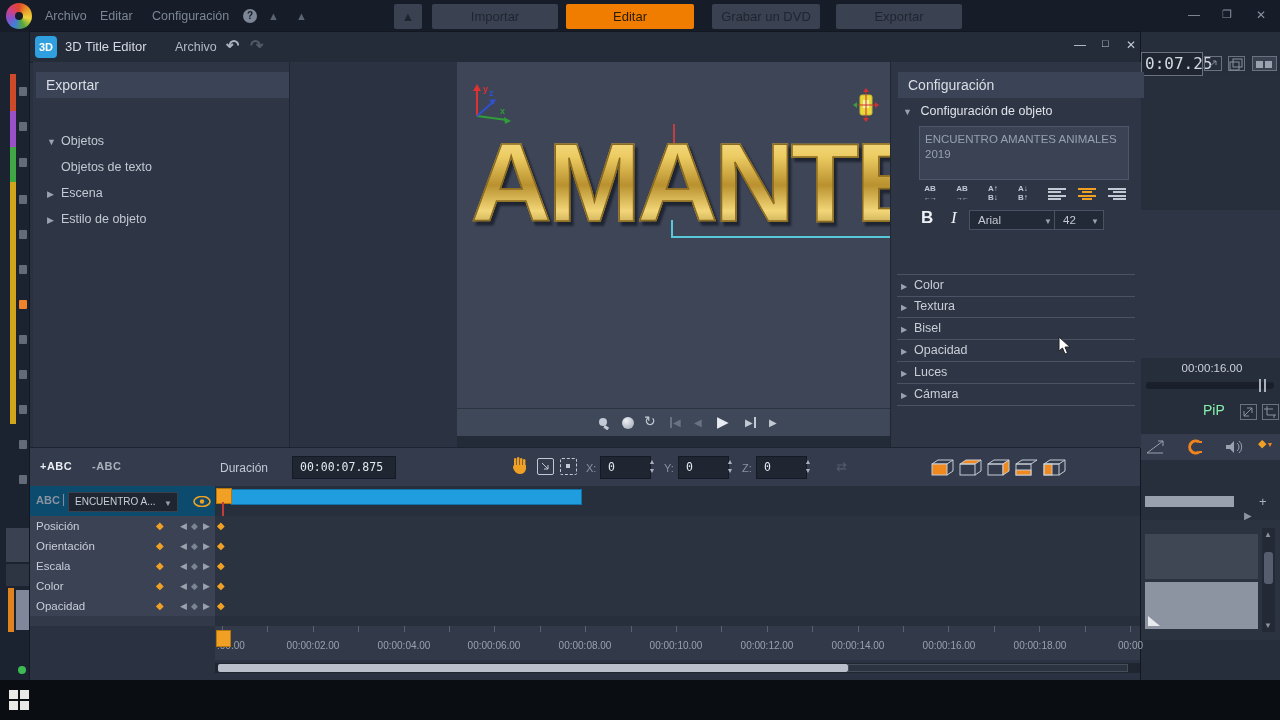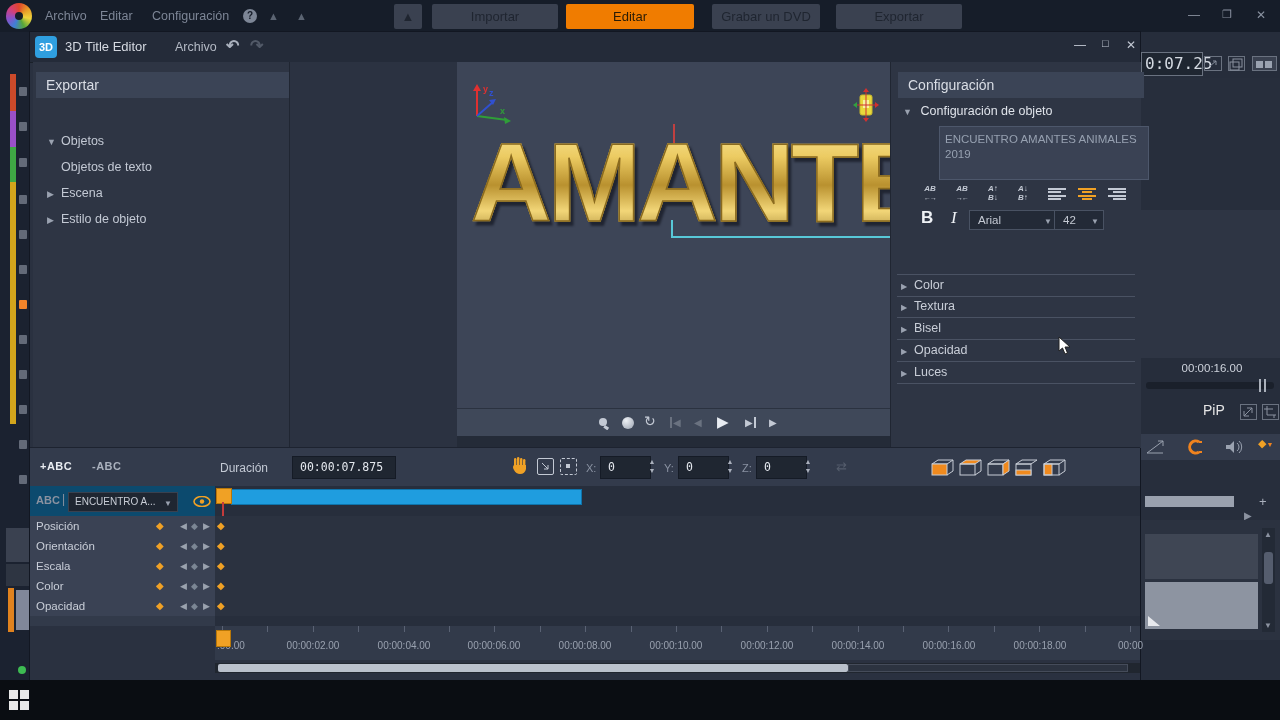--- a/index.html
+++ b/index.html
@@ -35,22 +35,22 @@
         -webkit-background-clip:text;background-clip:text;-webkit-text-stroke:1.5px #8a6a1e;
         font-weight:bold;white-space:nowrap;letter-spacing:-4px;
         filter:drop-shadow(3px 4px 1px rgba(8,10,18,.55));}
   #transport{left:427px;top:376px;width:433px;height:28px;background:#3f4859;border-top:1px solid #2b3240;}
   .tpi{top:6px;color:#c3c9d4;font-size:12px;}
   .tpi.dim{color:#6a7280;}
   #previewgap{left:427px;top:404px;width:433px;height:11px;background:#242b38;}
   
   #cfgpanel{left:860px;top:30px;width:250px;height:386px;background:#2e3544;border-left:1px solid #202632;}
   .cfgtext{width:198px;height:42px;background:#3a4254;border:1px solid #4d576b;color:#96a0b0;
-           font-size:11.5px;padding:5px 5px;line-height:15px;margin-left:20px;}
-  .fmticon{top:0;height:18px;color:#c3c9d4;font-style:italic;}
+           font-size:11.5px;padding:5px 5px;line-height:15px;}
+  .fmticon{top:0;height:18px;color:#c3c9d4;}
   .alignbars i{display:block;height:2px;margin:1.6px 0;background:#c3c9d4;}
   .alignbars.on i{background:#f0a125;}
   .selbox{background:#232a37;border:1px solid #495263;color:#c5cad4;font-size:11.5px;line-height:18px;}
   .selarrow{color:#9aa2b0;font-size:8px;}
   .secrow{left:6px;width:238px;height:21px;border-bottom:1px solid #4a5263;color:#c9ced8;
           font-size:12.5px;line-height:21px;}
   .secarrow{display:inline-block;width:13px;color:#9aa2b0;font-size:8px;padding-left:4px;}
   
   #objbar{left:0;top:415px;width:1110px;height:39px;background:#333b4c;border-top:1px solid #1d2330;}
   .tbtext{top:12px;color:#e8ebf0;font-size:11px;font-weight:bold;letter-spacing:.5px;}
@@ -151,21 +151,21 @@
           <rect x="3" y="3" width="7" height="7" fill="#9aa2b0"></rect>
           <rect x="12" y="3" width="7" height="7" fill="#9aa2b0"></rect>
         </svg></div>
     <div class="abs" style="left:0;top:46px;width:140px;height:132px;background:#272e3c"></div>
     <div class="abs" style="left:0;top:178px;width:140px;height:148px;background:#2e3544"></div>
     <div class="abs" style="left:22px;top:330px;width:100px;color:#cdd2db;font-size:11.5px;text-align:center">00:00:16.00</div>
     <div class="abs" style="left:6px;top:350px;width:128px;height:7px;background:#1a202b;border-radius:3px">
       <div style="position:absolute;right:8px;top:-3px;width:2px;height:13px;background:#aab0ba"></div>
       <div style="position:absolute;right:13px;top:-3px;width:2px;height:13px;background:#aab0ba"></div>
     </div>
-    <div class="abs" style="left:63px;top:370px;color:#e5e5e5;font-size:14px">PiP</div>
+    <div class="abs" style="left:63px;top:370px;color:#86efac;font-size:14px">PiP</div>
     <div class="rsicon abs" style="left:100px;top:372px;width:15px;height:14px">
       <svg width="15" height="14">
           <path d="M3 11 L11 3 M3 6 v5 h5 M11 8 v-5 h-5" stroke="#8a92a0" fill="none"></path>
         </svg></div>
     <div class="rsicon abs" style="left:122px;top:372px;width:15px;height:14px">
       <svg width="15" height="14">
           <path d="M4 1 v9 h9 M1 4 h9 M11 10 v3" stroke="#8a92a0" fill="none"></path>
         </svg></div>
     <div class="abs" style="left:0;top:402px;width:140px;height:26px;background:#343c4d">
       <svg class="abs" style="left:6px;top:5px" width="20" height="16">
@@ -318,20 +318,21 @@
       <div class="selbox abs" style="left:163px;top:148px;width:40px;height:18px;padding-left:8px">
         <span>42</span>
         <span class="selarrow abs" style="right:4px;top:2px">▼</span>
       </div>
 
       <div class="secrow abs" style="top:234px"><span class="secarrow">▶</span><span>Textura</span></div>
       <div class="secrow abs" style="top:212px;border-top:1px solid #4a5263"><span class="secarrow">▶</span><span>Color</span></div>
       <div class="secrow abs" style="top:256px"><span class="secarrow">▶</span><span>Bisel</span></div>
       <div class="secrow abs" style="top:278px"><span class="secarrow">▶</span><span>Opacidad</span></div>
       <div class="secrow abs" style="top:300px"><span class="secarrow">▶</span><span>Luces</span></div>
+      <div class="secrow abs" style="top:322px"><span class="secarrow">▶</span><span>Cámara</span></div>
     </div>
 
     <div id="objbar" class="abs">
       <span class="tbtext abs" style="left:10px">+ABC</span>
       <span class="tbtext abs" style="left:62px;color:#aab1bd">-ABC</span>
       <span class="tblabel abs" style="left:190px">Duración</span>
       <div class="valbox abs" style="left:262px;width:95px">00:00:07.875</div>
       <svg class="abs" style="left:482px;top:9px" width="16" height="18">
         <rect x="2" y="1" width="2.4" height="9" rx="1.2" fill="#f0a125"></rect>
           <rect x="5" y="0" width="2.4" height="10" rx="1.2" fill="#f0a125"></rect>

